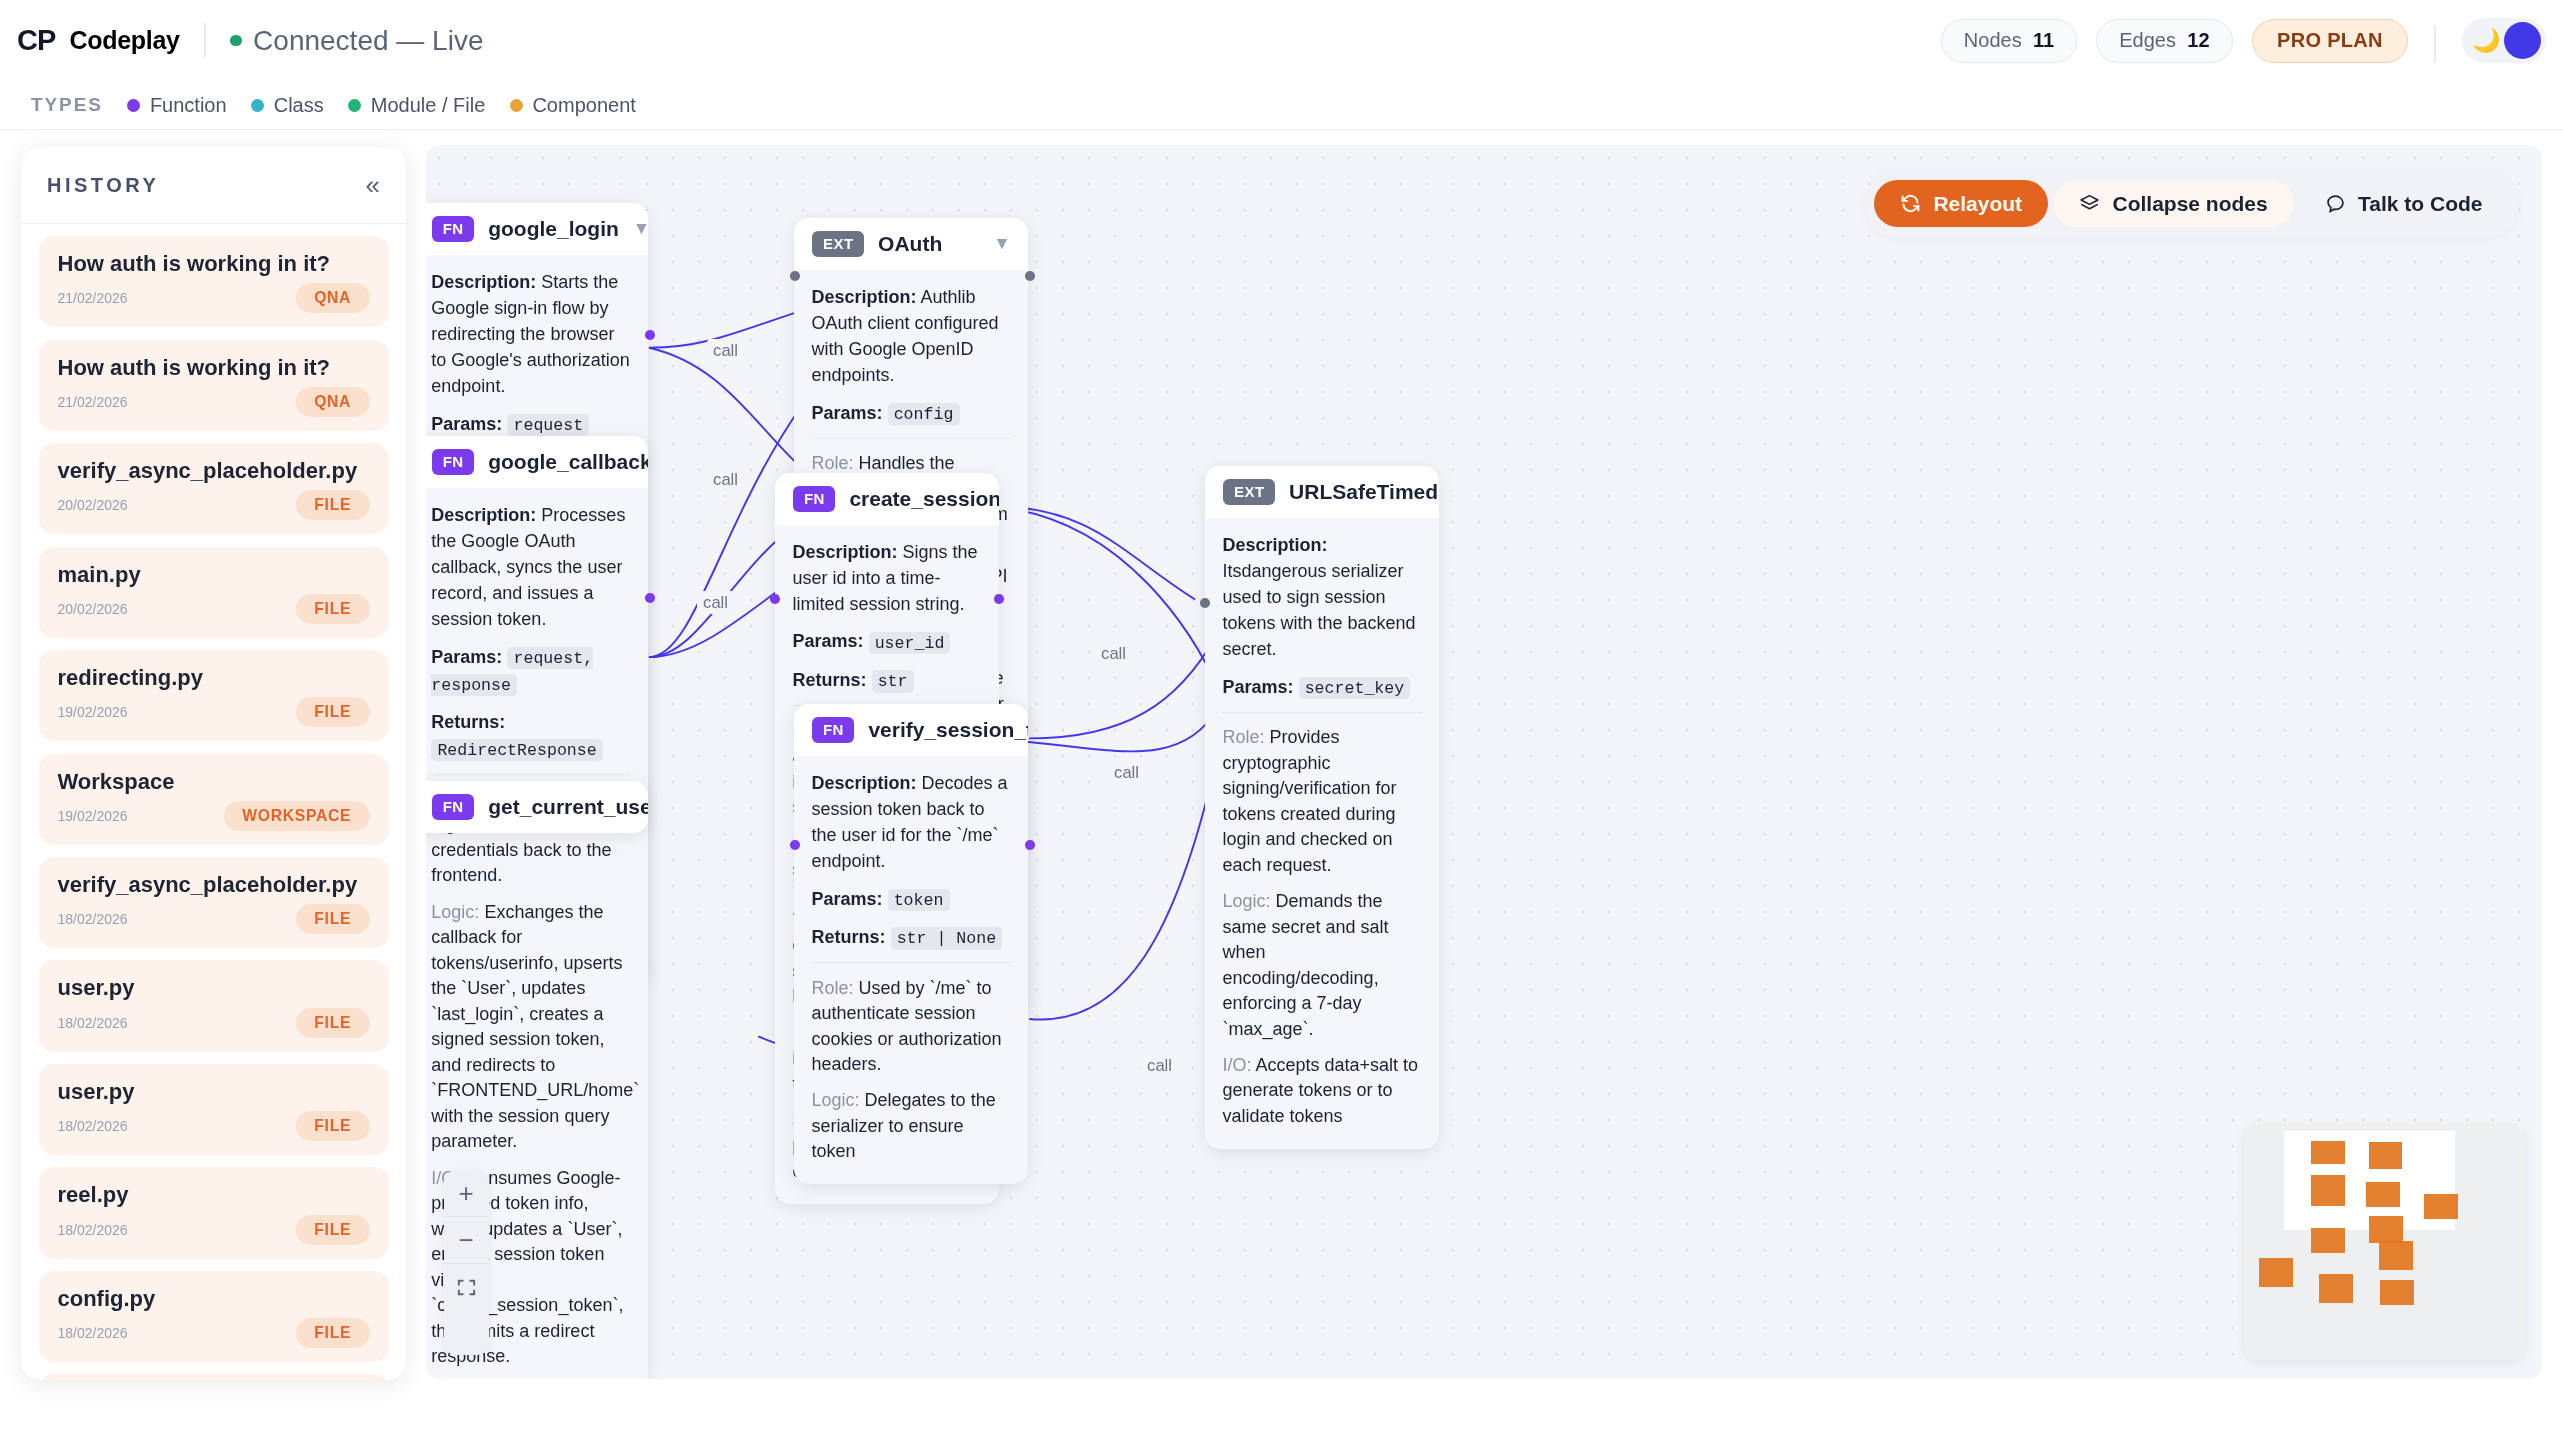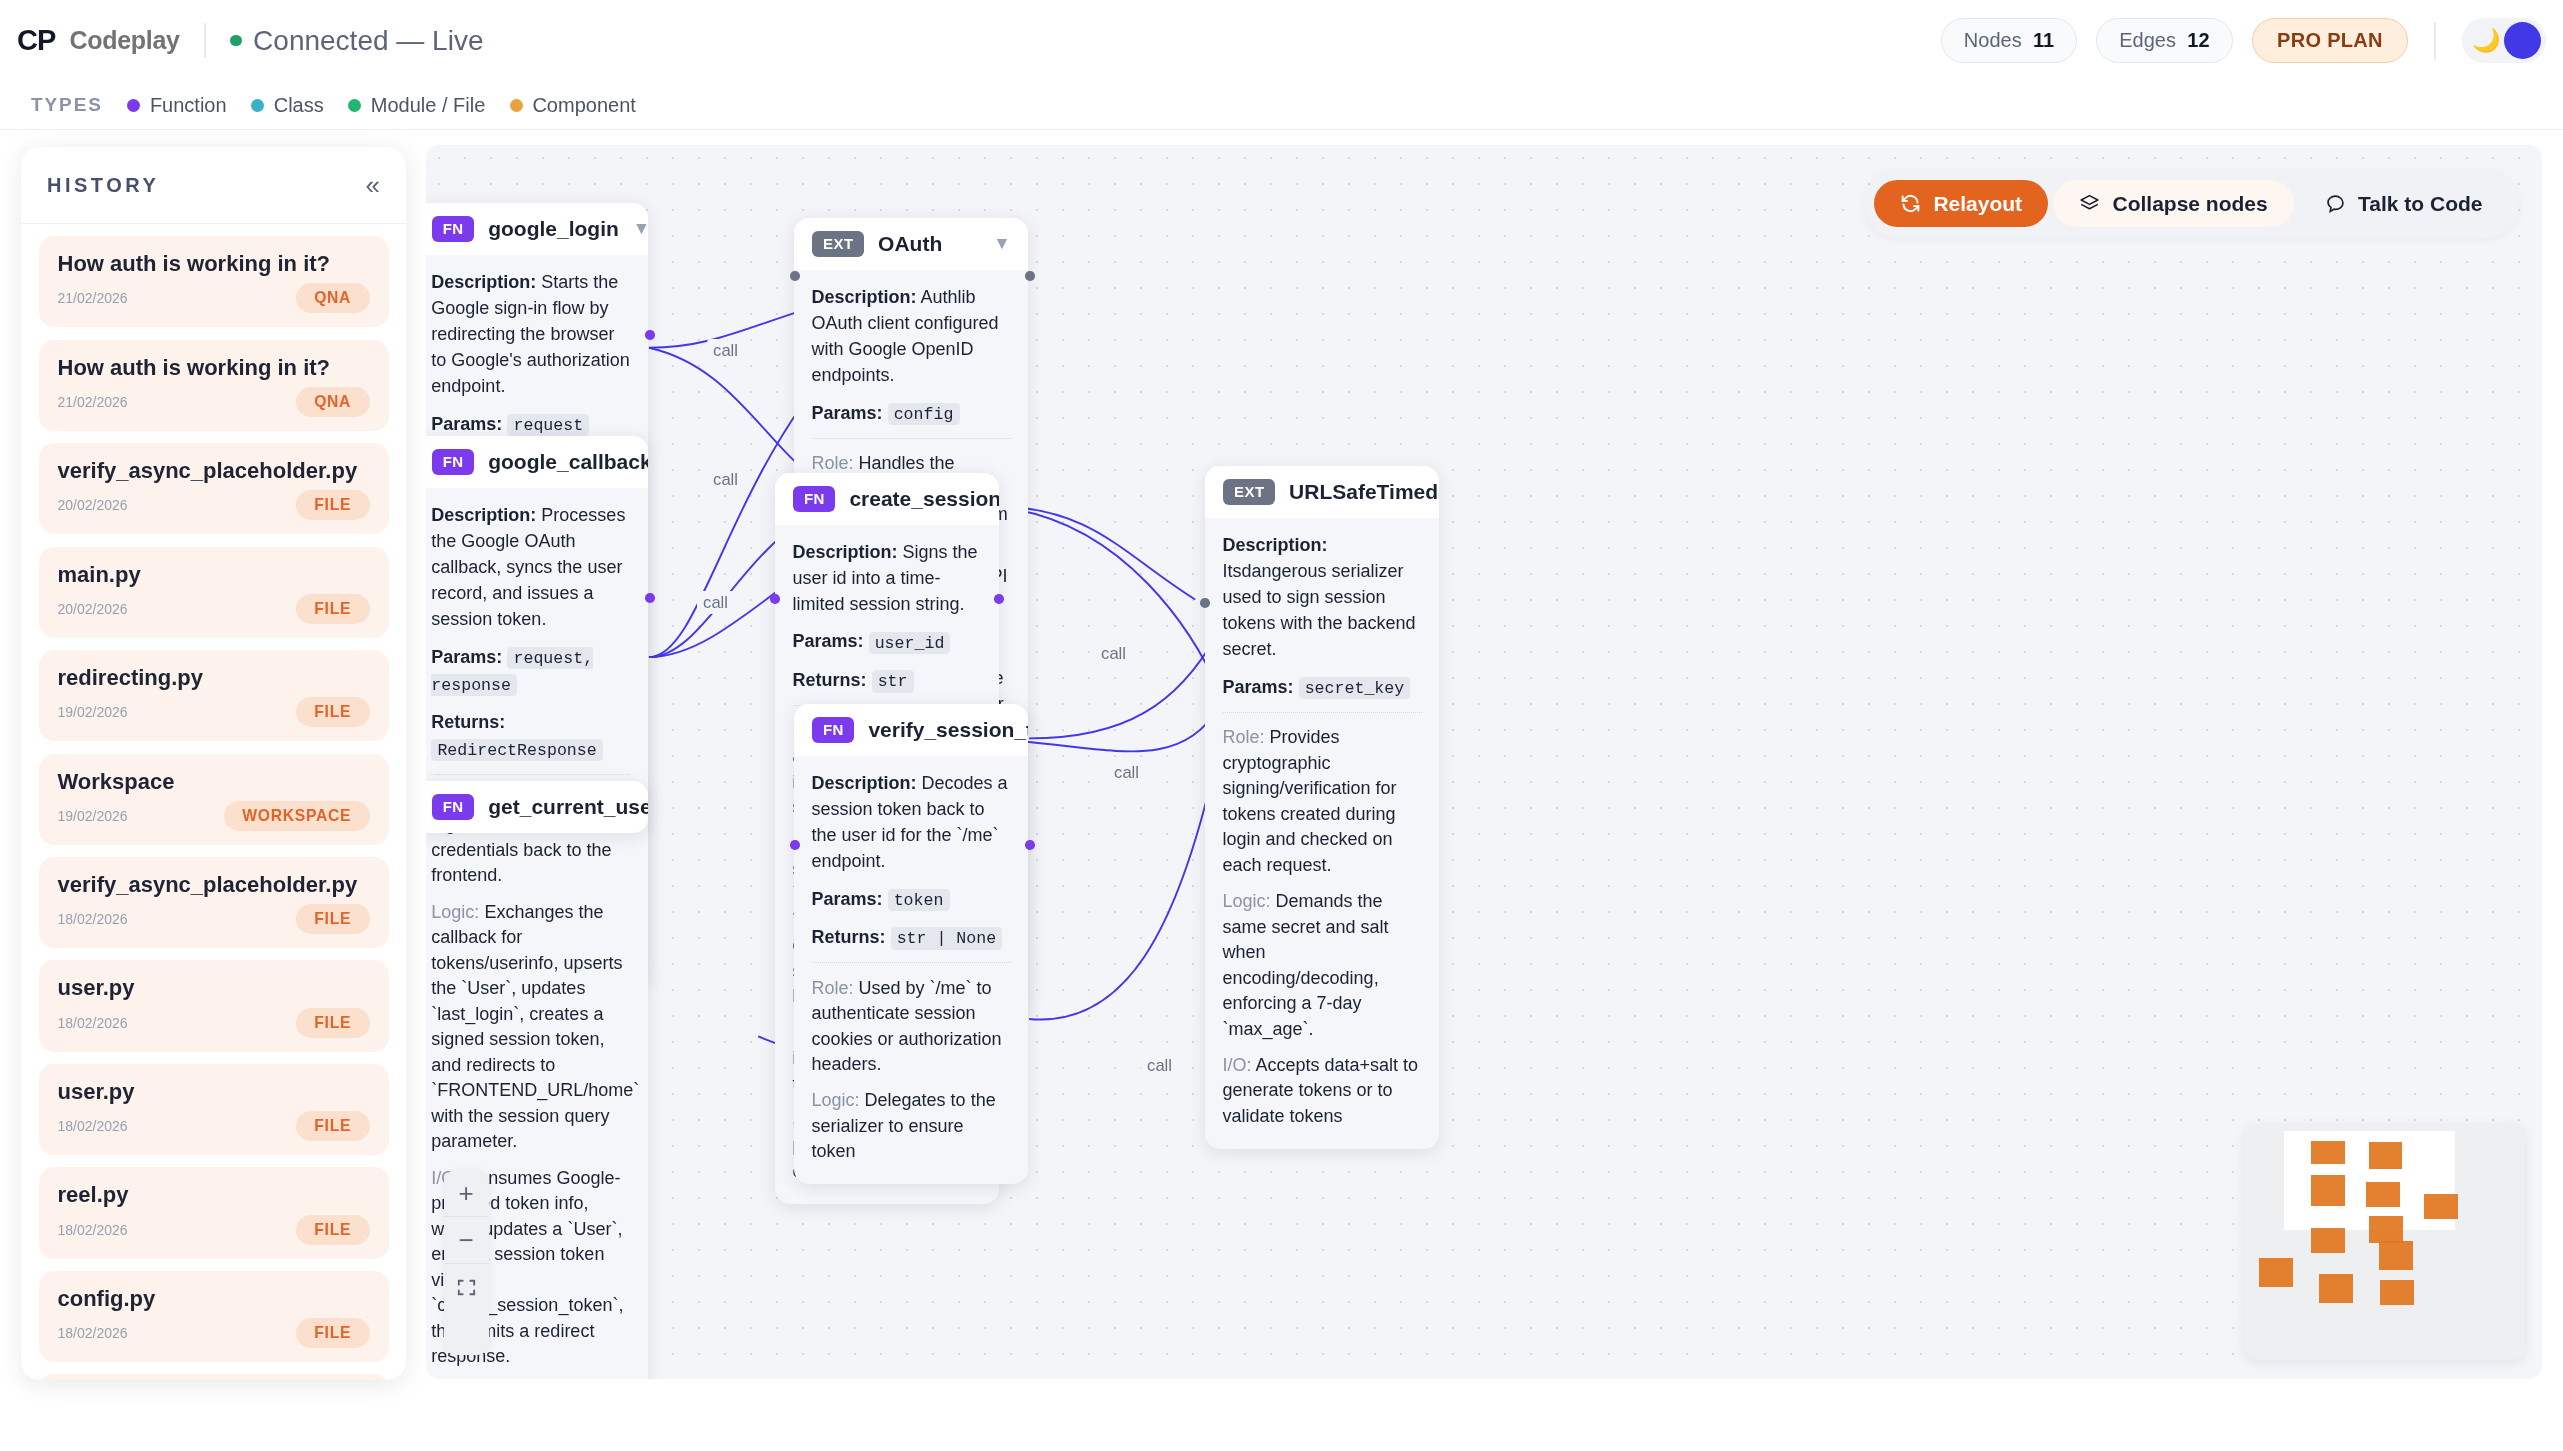--- a/index.html
+++ b/index.html
@@ -15,27 +15,27 @@
     position: absolute; left: 0; top: 0; width: 2563px; height: 81px;
     background: #ffffff;
     display: flex; align-items: center;
     padding: 0 17px;
     z-index: 60;
   }
   .brand { display: flex; align-items: center; gap: 14px; }
   .logo-cp {
     font-size: 29px; font-weight: 800; color: #111827; letter-spacing: -0.9px;
   }
-  .brand-name { font-size: 25px; font-weight: 700; color: #737373; letter-spacing: -0.3px;}
+  .brand-name { font-size: 25px; font-weight: 700; color: #000000; letter-spacing: -0.3px;}
   .vdiv { width: 1.7px; height: 35px; background: #e8ebf0; margin: 0 24.5px; }
   .conn { display: flex; align-items: center; gap: 11.4px; }
   .dot-green { width: 11.4px; height: 11.4px; border-radius: 50%; background: #22a06b; }
   .conn-text { font-size: 28px; color: #5b6478; }
 
-  .topright { margin-left: auto; display: flex; align-items: center; gap: 19px; }
+  .topright { margin-left: auto; display: flex; align-items: flex-end; gap: 19px; }
   .pill {
     border: 1.3px solid #e3e7ee; border-radius: 873px;
     padding: 9.6px 22px; font-size: 20px; color: #5b6478;
     background: #f9fafc; display: flex; align-items: center; gap: 11.4px;
     white-space: nowrap;
   }
   .pill b { color: #111827; font-weight: 700; }
   .pill.pro {
     background: #fdeede; border-color: #f7cfa5; color: #8a3b10;
     font-weight: 800; letter-spacing: 0.3px; padding: 9.6px 24.5px;

